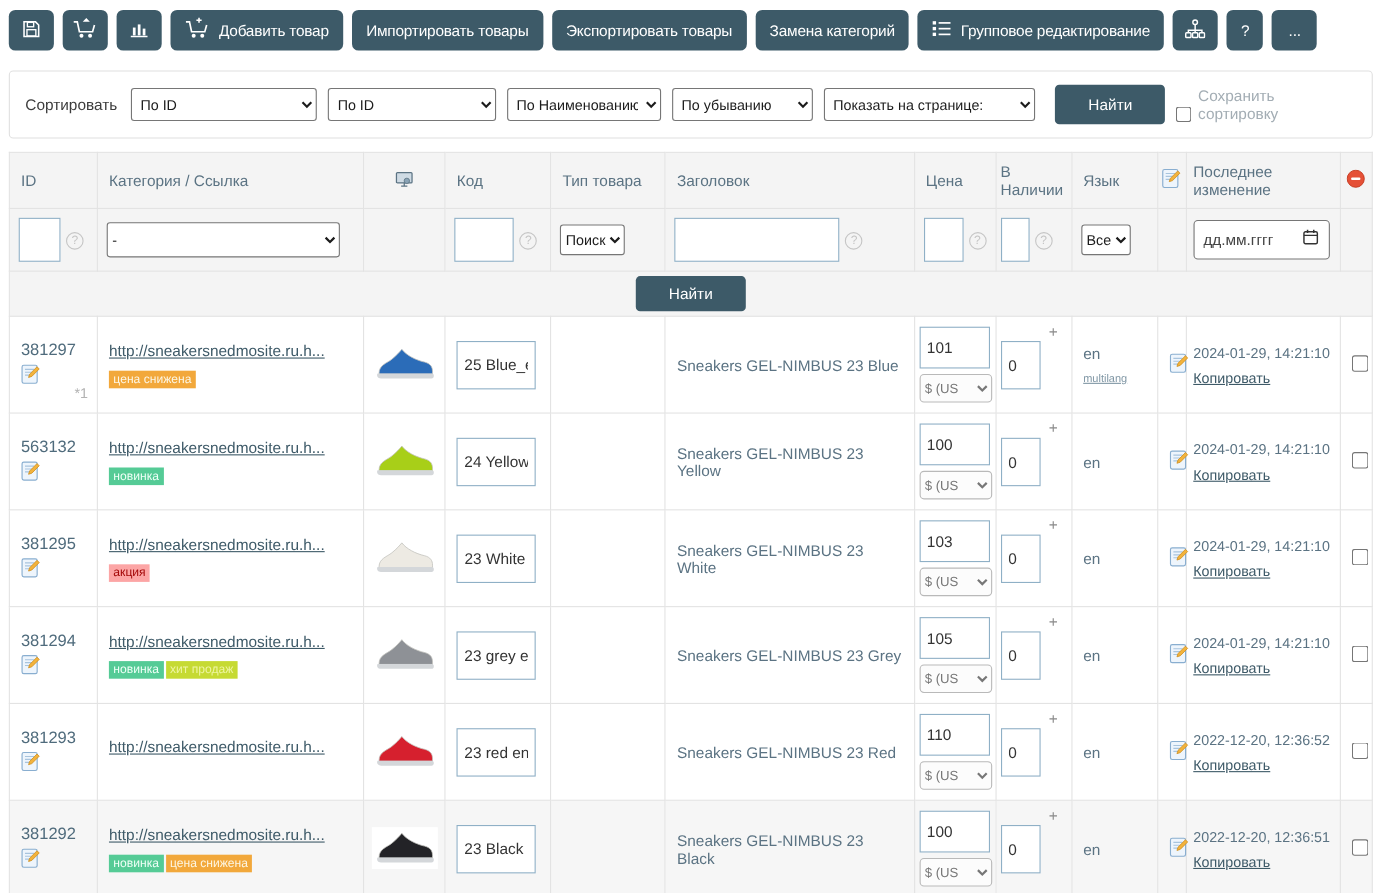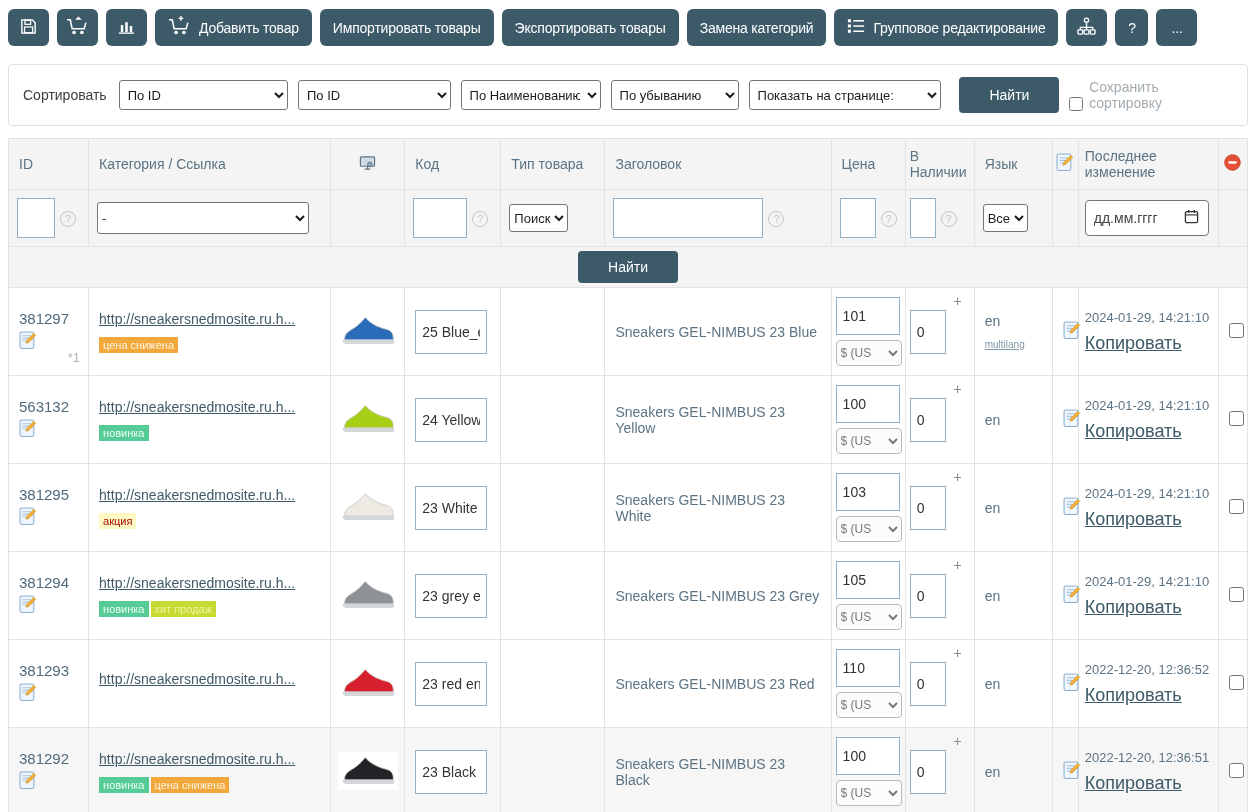--- a/index.html
+++ b/index.html
@@ -70,21 +70,21 @@
     background:#fcfcfc; color:#777; font-family:inherit; font-size:12px; }
   .c-stock { position:relative; }
   .stock-plus { position:absolute; top:5px; right:12px; color:#8a8a8a; font-size:14px; cursor:pointer; }
   .stock-input { width:36px; height:44px; }
 
   .lang-txt { display:block; font-size:14px; color:#5b7383; }
   .mlang { display:inline-block; margin-top:10px; font-size:10px; color:#8097a5;
     text-decoration:underline; cursor:pointer; }
 
   .mod-date { display:block; font-size:13px; color:#5b7383; }
-  .copy-link { display:inline-block; margin-top:8px; font-size:18px; color:#3e5a68;
+  .copy-link { display:inline-block; margin-top:8px; font-size:13px; color:#3e5a68;
     text-decoration:underline; cursor:pointer; }
   .c-check { text-align:center; }
   .c-check input { width:15px; height:15px; }
   .c-editcol { text-align:center; padding:8px 2px; }
 </style>
 </head>
 <body>
 
 <div class="page">
 
@@ -351,21 +351,21 @@
       <span class="row-edit-ic"><svg width="19" height="19" viewBox="0 0 18 18">
                 <rect x="1" y="1" width="13" height="15.5" rx="1.5" fill="#eef5fc" stroke="#89aed0" stroke-width="1"></rect>
                 <path d="M3.5 4.5h8M3.5 7h8M3.5 9.5h6" stroke="#a8c4dd" stroke-width="1"></path>
                 <path d="M15.8 4.2l-1.9-1.9-6.4 6.4-.9 2.8 2.8-.9 6.4-6.4z" fill="#f3b33c" stroke="#cf8f1f" stroke-width="0.7"></path>
               </svg></span>
       <span class="idnote"></span>
     </td>
     <td>
       <a class="prod-link">http://sneakersnedmosite.ru.h...</a>
       <div class="badges">
-              <span class="badge" style="background: #fef9c3; color: rgb(164, 8, 8);">акция</span>
+              <span class="badge" style="background: #fca5a5; color: rgb(164, 8, 8);">акция</span>
             </div>
     </td>
     <td style="text-align:center;padding:8px 4px">
       <span class="shoe-box"><svg width="58" height="36" viewBox="0 0 64 40">
                 <path class="shoe-upper" d="M6 29 C6 21 14 19 19 15 C24 11 26.5 8 29 5 C33.5 11 43 16 52 18 C58 19.5 60 23 60 27.5 L60 30 L6 30 Z" stroke="#c2c2bd" stroke-width="0.8" fill="#edeae3"></path>
                 <path d="M4.5 29.5 L59.5 29.5 C62 29.5 62 34.5 59 34.5 L8 34.5 C4.5 34.5 3.2 31.5 4.5 29.5 Z" fill="#d4d7da"></path>
               </svg></span>
     </td>
     <td><input class="code-input" value="23 White" style=""></td>
     <td></td>

